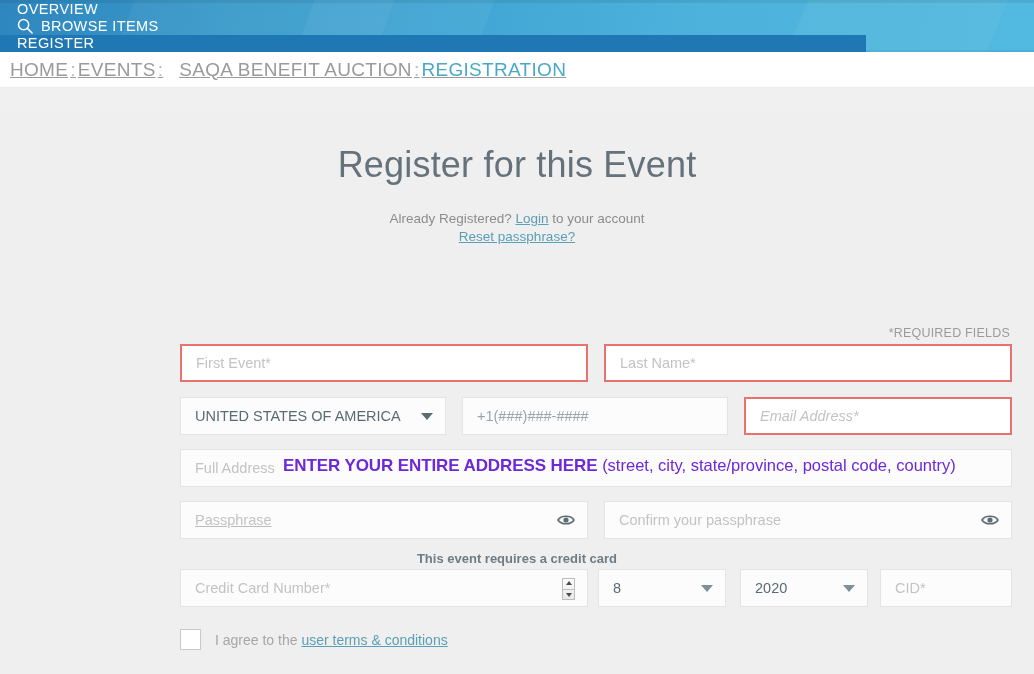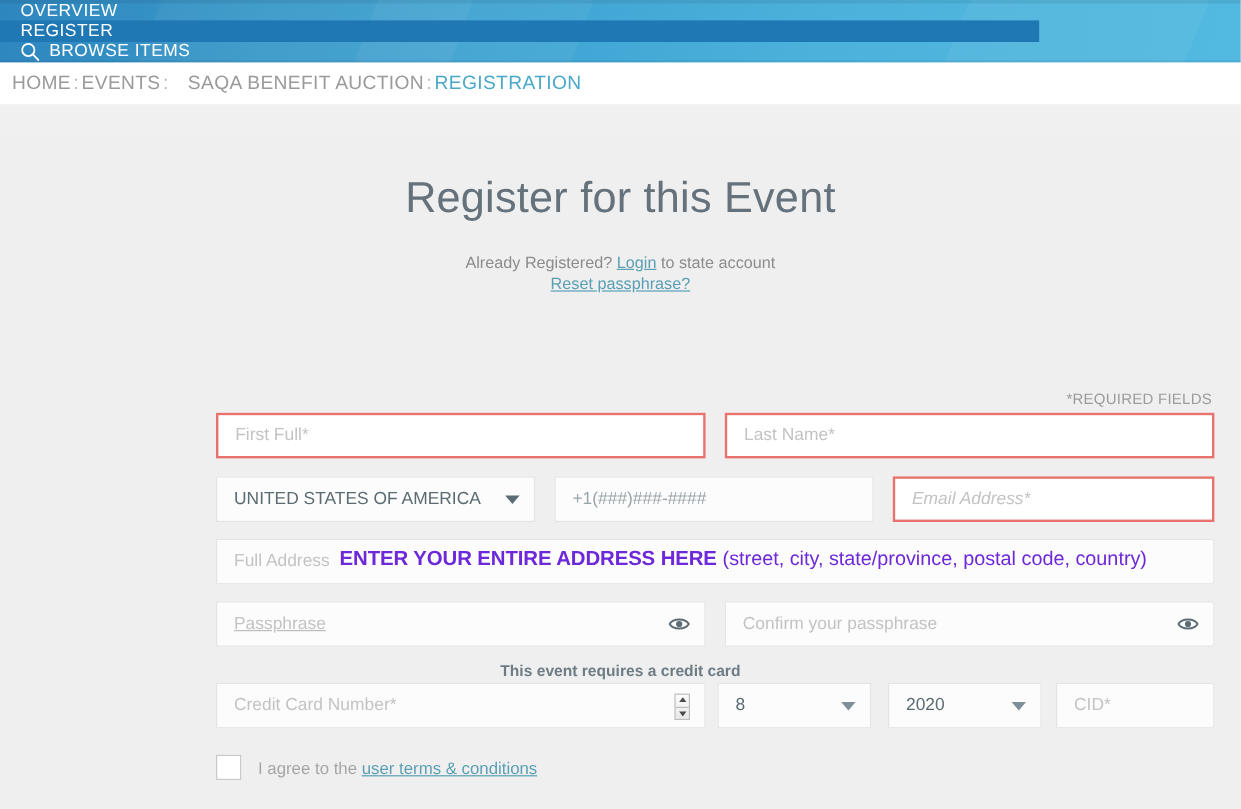--- a/index.html
+++ b/index.html
@@ -69,24 +69,25 @@
 
   
   .crumbbar {
     width: 1034px; height: 36px;
     background: #ffffff;
     display: flex; align-items: center;
     padding-left: 10px;
     border-bottom: 1px solid #ececec;
   }
   .crumb {
-    font-size: 16px;
+    font-size: 19px;
     color: #9a9a9a;
     letter-spacing: 0.3px;
     white-space: nowrap;
+    text-decoration: underline;
   }
   .crumb .sep { color: #b9b9b9; padding: 0 2px; }
   .crumb .gap { display: inline-block; width: 14px; }
   .crumb .cur { color: #4aa8c9; }
 
   
   .page {
     position: relative;
     width: 1034px;
     height: 586px;
@@ -199,59 +200,59 @@
   <div class="sheen-a"></div>
   <div class="sheen-b"></div>
   <div class="sheen-c"></div>
   <div class="darkline"></div>
   <div class="botline"></div>
 
   <nav class="nav">
     <div class="nav-item">
       <span>OVERVIEW</span>
     </div>
-    <div class="nav-item active">
-      <span>REGISTER</span>
-    </div>
     <div class="nav-item">
       <span class="search-ic">
         <svg width="16" height="16" viewBox="0 0 16 16">
           <circle cx="6.6" cy="6.6" r="5.1" fill="none" stroke="#ffffff" stroke-width="1.5"></circle>
           <line x1="10.4" y1="10.4" x2="15" y2="15" stroke="#ffffff" stroke-width="1.5" stroke-linecap="round"></line>
         </svg>
       </span>
       <span>BROWSE ITEMS</span>
     </div>
+    <div class="nav-item active">
+      <span>REGISTER</span>
+    </div>
   </nav>
 </div>
 
 <div class="crumbbar">
   <div class="crumb">
     <span>HOME</span><span class="sep">:</span><span>EVENTS</span><span class="sep">:</span><span class="gap"></span><span>SAQA BENEFIT AUCTION</span><span class="sep">:</span><span class="cur">REGISTRATION</span>
   </div>
 </div>
 
 <div class="page">
 
   <h1 class="title">Register for this Event</h1>
 
   <div class="subline">
     <span>Already Registered?</span>
     <a href="#">Login</a>
-    <span>to state account</span>
+    <span>to your account</span>
     <br>
     <a href="#">Reset passphrase?</a>
   </div>
 
   <div class="reqfields">*REQUIRED FIELDS</div>
 
   <div class="form">
 
     <div class="fld err" style="left:180px; top:232px; width:408px;">
-      <span class="ph">First Full*</span>
+      <span class="ph">First Event*</span>
     </div>
     <div class="fld err" style="left:604px; top:232px; width:408px;">
       <span class="ph">Last Name*</span>
     </div>
 
     <div class="fld sel" style="left:180px; top:285px; width:266px;">
       <span>UNITED STATES OF AMERICA</span>
       <span class="caret dk"></span>
     </div>
     <div class="fld" style="left:462px; top:285px; width:266px;">

